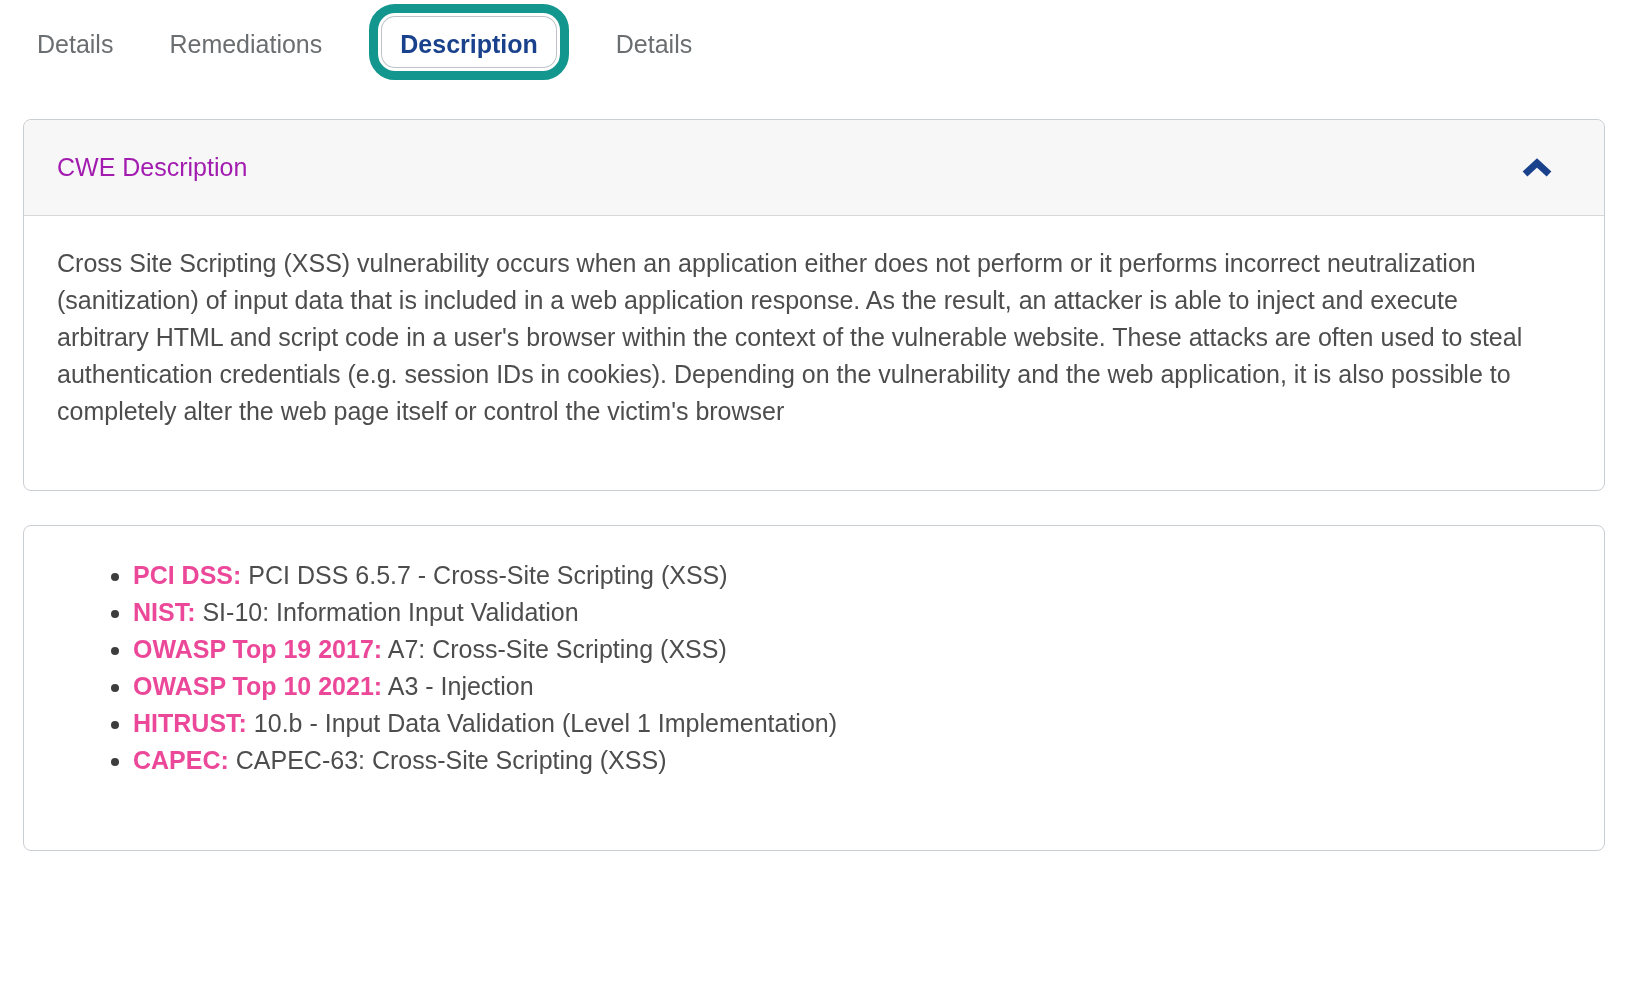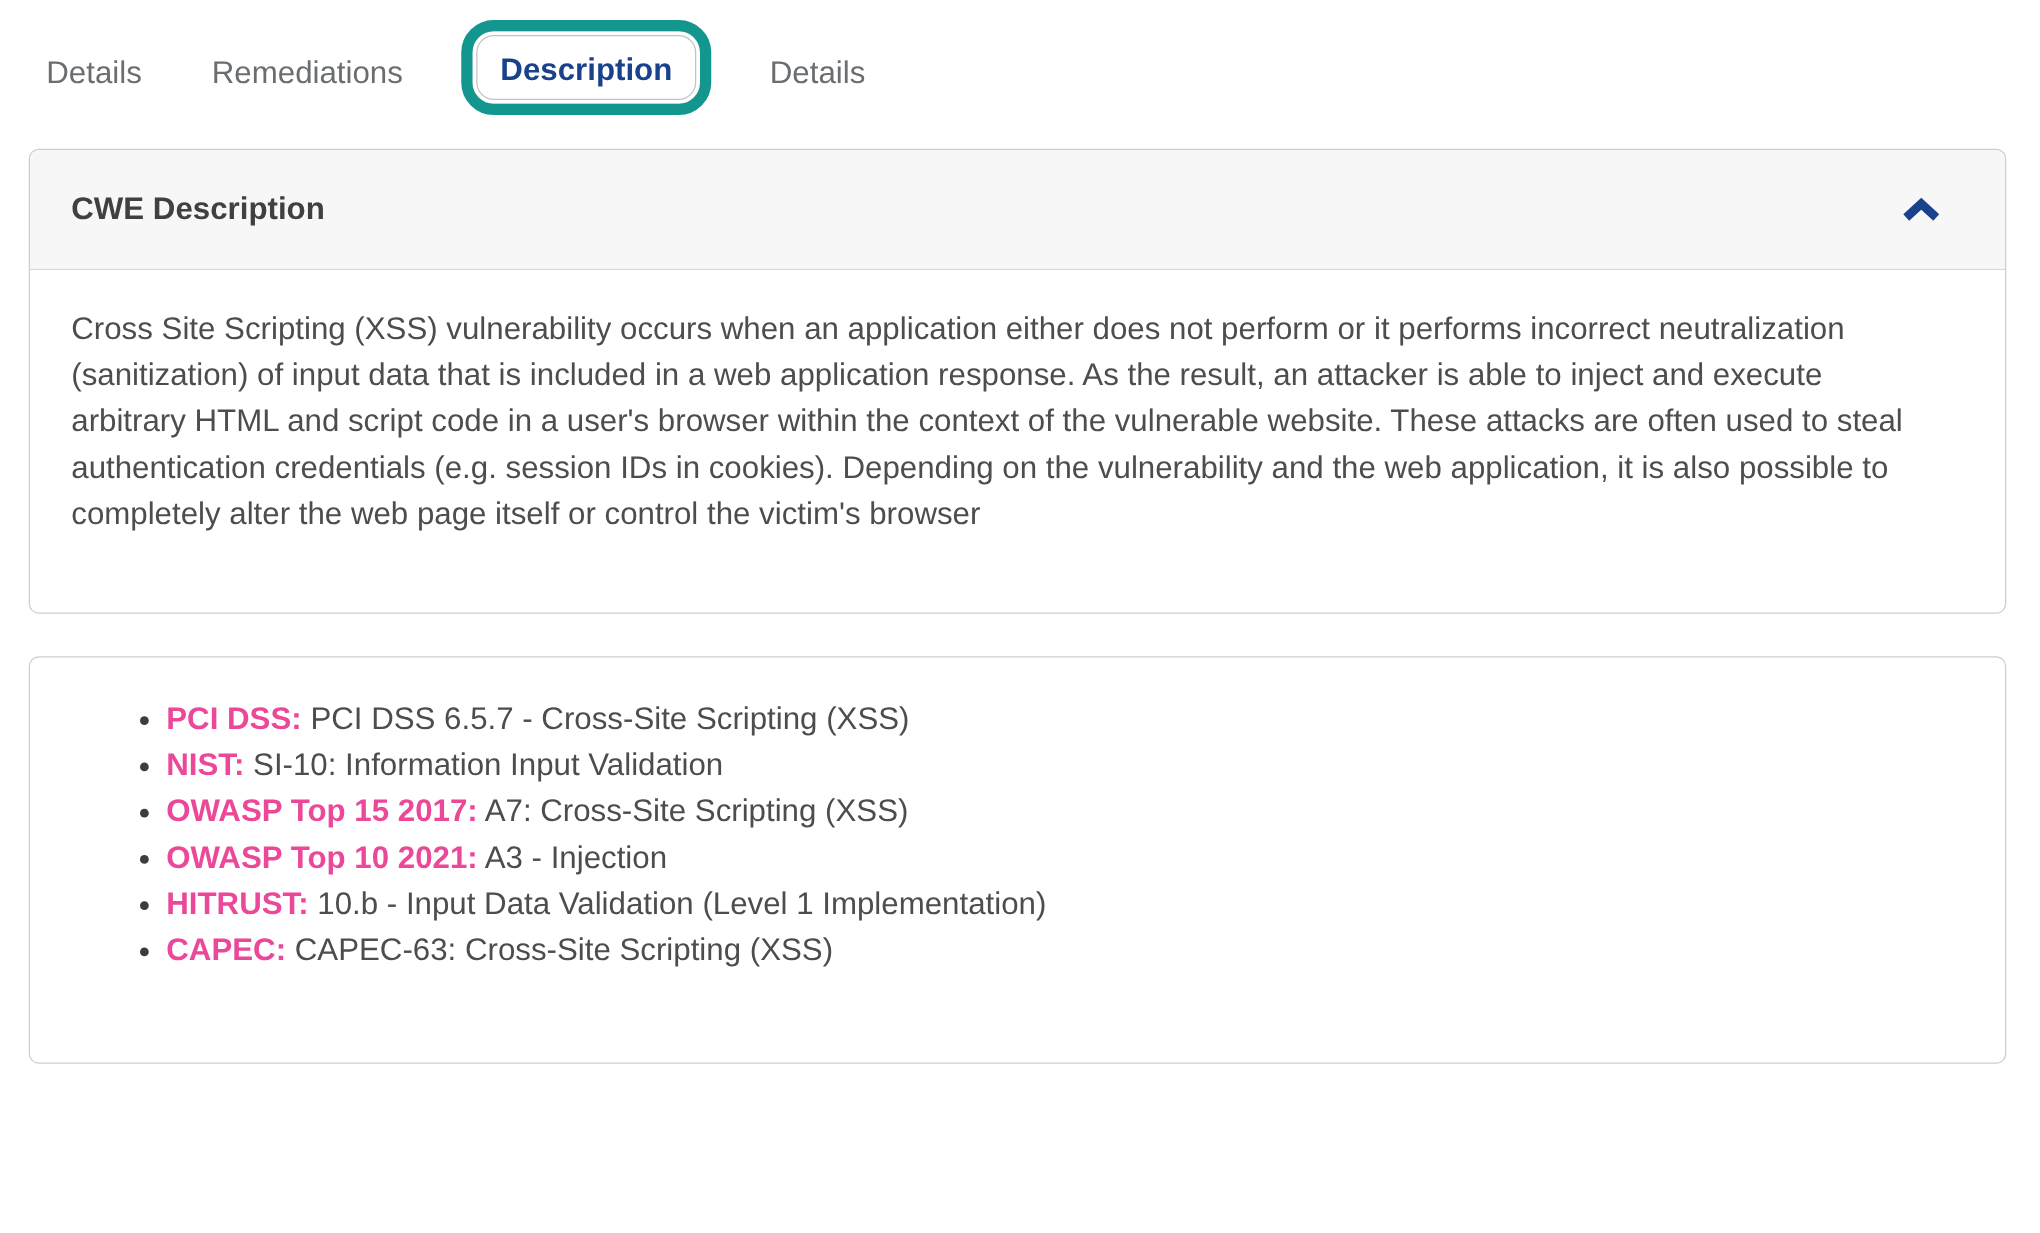--- a/index.html
+++ b/index.html
@@ -8,21 +8,21 @@
     height: 986px;
     background: #ffffff;
     font-family: "Liberation Sans", "DejaVu Sans", sans-serif;
     color: #4d4d4d;
     overflow: hidden;
   }
 
   
   .tabbar {
     display: flex;
-    align-items: flex-end;
+    align-items: flex-start;
     gap: 56px;
     padding: 30px 0 0 37px;
     height: 92px;
   }
   .tab {
     background: none;
     border: none;
     font-family: inherit;
     font-size: 25px;
     color: #6b6e70;
@@ -68,22 +68,22 @@
     align-items: center;
     justify-content: space-between;
     background: #f7f7f8;
     height: 96px;
     padding: 0 47px 0 33px;
     border-bottom: 1px solid #d6d9dc;
     border-radius: 8px 8px 0 0;
   }
   .panel-title {
     font-size: 25px;
-    font-weight: 700;
-    color: #404040;
+    font-weight: 400;
+    color: #a21caf;
   }
   .collapse-btn {
     background: none;
     border: none;
     cursor: pointer;
     padding: 4px;
     display: flex;
     align-items: center;
   }
 
@@ -135,19 +135,19 @@
     </button>
   </header>
   <div class="panel-body">Cross Site Scripting (XSS) vulnerability occurs when an application either does not perform or it performs incorrect neutralization (sanitization) of input data that is included in a web application response. As the result, an attacker is able to inject and execute arbitrary HTML and script code in a user's browser within the context of the vulnerable website. These attacks are often used to steal authentication credentials (e.g. session IDs in cookies). Depending on the vulnerability and the web application, it is also possible to completely alter the web page itself or control the victim's browser</div>
 </section>
 
 <section class="panel">
   <div class="panel-body violations-body">
     <ul>
       <li><span class="v-label">PCI DSS:</span><span> PCI DSS 6.5.7 - Cross-Site Scripting (XSS)</span></li>
       <li><span class="v-label">NIST:</span><span> SI-10: Information Input Validation</span></li>
-      <li><span class="v-label">OWASP Top 15 2017:</span><span> A7: Cross-Site Scripting (XSS)</span></li>
+      <li><span class="v-label">OWASP Top 19 2017:</span><span> A7: Cross-Site Scripting (XSS)</span></li>
       <li><span class="v-label">OWASP Top 10 2021:</span><span> A3 - Injection</span></li>
       <li><span class="v-label">HITRUST:</span><span> 10.b - Input Data Validation (Level 1 Implementation)</span></li>
       <li><span class="v-label">CAPEC:</span><span> CAPEC-63: Cross-Site Scripting (XSS)</span></li>
     </ul>
   </div>
 </section>
 
 </body></html>

